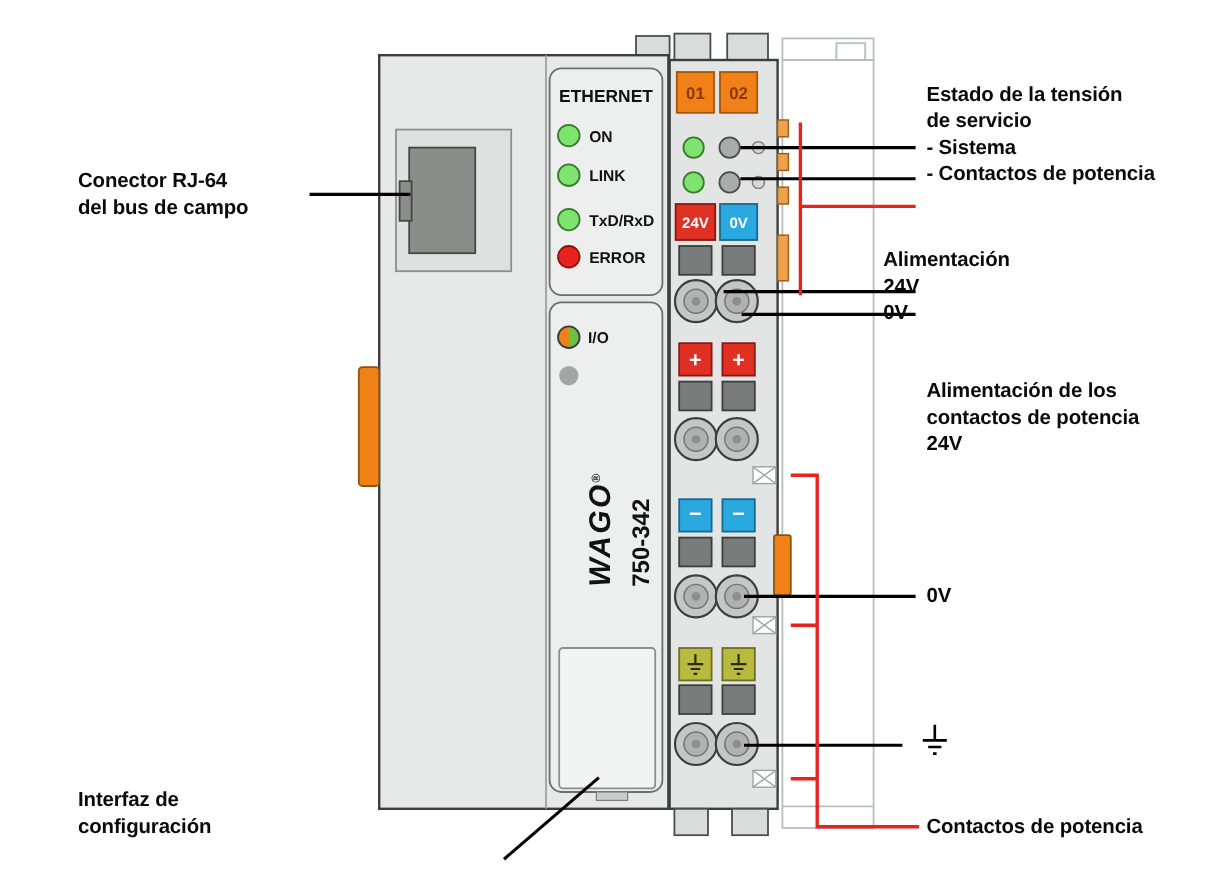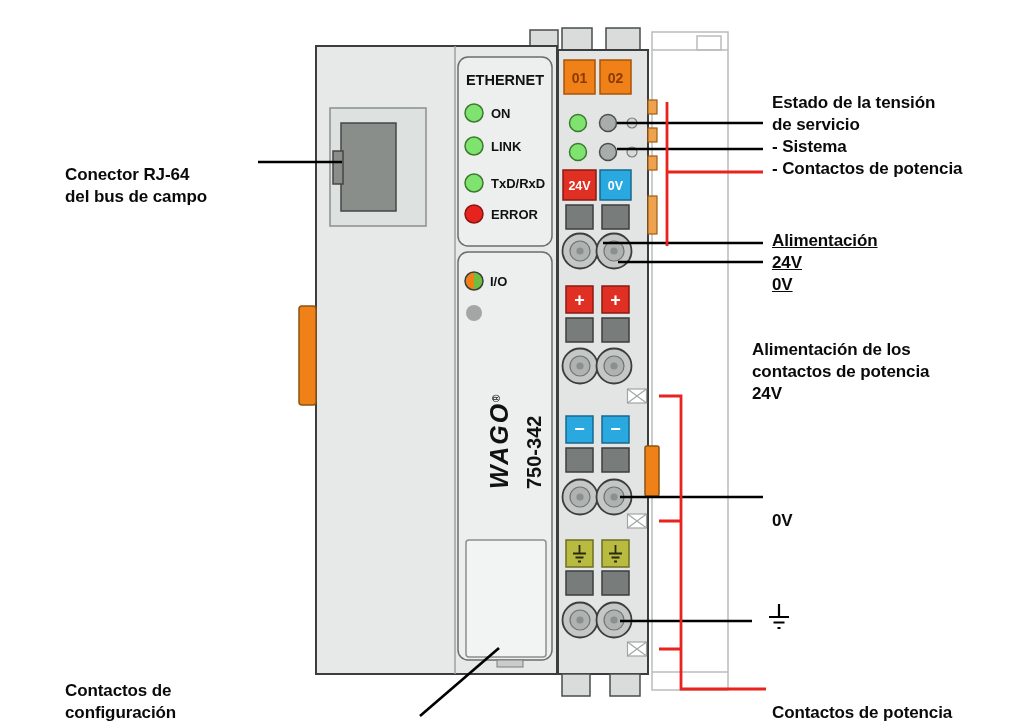--- a/index.html
+++ b/index.html
@@ -5,21 +5,21 @@
   * { margin:0; padding:0; box-sizing:border-box; }
   html,body { background:#ffffff; }
   body {
     width:1024px; height:727px; position:relative; overflow:hidden;
     font-family:"Liberation Sans", sans-serif;
   }
   .stage { position:absolute; left:0; top:0; width:1024px; height:659px; }
   .label {
     position:absolute;
     font-weight:bold; font-size:17px; line-height:22px;
-    color:#0a0a0a; white-space:pre-line; letter-spacing:-0.1px;margin-top:24px;
+    color:#0a0a0a; white-space:pre-line; letter-spacing:-0.1px;
   }
   svg text { font-family:"Liberation Sans", sans-serif; fill:#111; }
   .t-bold  { font-weight:bold; }
   .t-white { font-weight:bold; fill:#ffffff; }
   .t-num   { font-weight:bold; fill:#8a3a00; }
   .t-logo  { font-weight:bold; font-style:italic; letter-spacing:2px; }
 </style>
 </head>
 <body>
 
@@ -184,24 +184,24 @@
   </g>
 </svg>
 
 
 <div class="label" style="left:65px; top:140px;">Conector RJ-64
 del bus de campo</div>
 <div class="label" style="left:772px; top:68px;">Estado de la tensión
 de servicio
 - Sistema
 - Contactos de potencia</div>
-<div class="label" style="left:772px; top:206px;text-decoration:underline;">Alimentación
+<div class="label" style="left:736px; top:206px;">Alimentación
 24V
 0V</div>
-<div class="label" style="left:752px; top:315px;">Alimentación de los
+<div class="label" style="left:772px; top:315px;">Alimentación de los
 contactos de potencia
 24V</div>
 <div class="label" style="left:772px; top:486px;">0V</div>
 <div class="label" style="left:772px; top:678px;">Contactos de potencia</div>
-<div class="label" style="left:65px; top:656px;">Contactos de
+<div class="label" style="left:65px; top:656px;">Interfaz de
 configuración</div>
 
 </div>
 
 </body></html>

